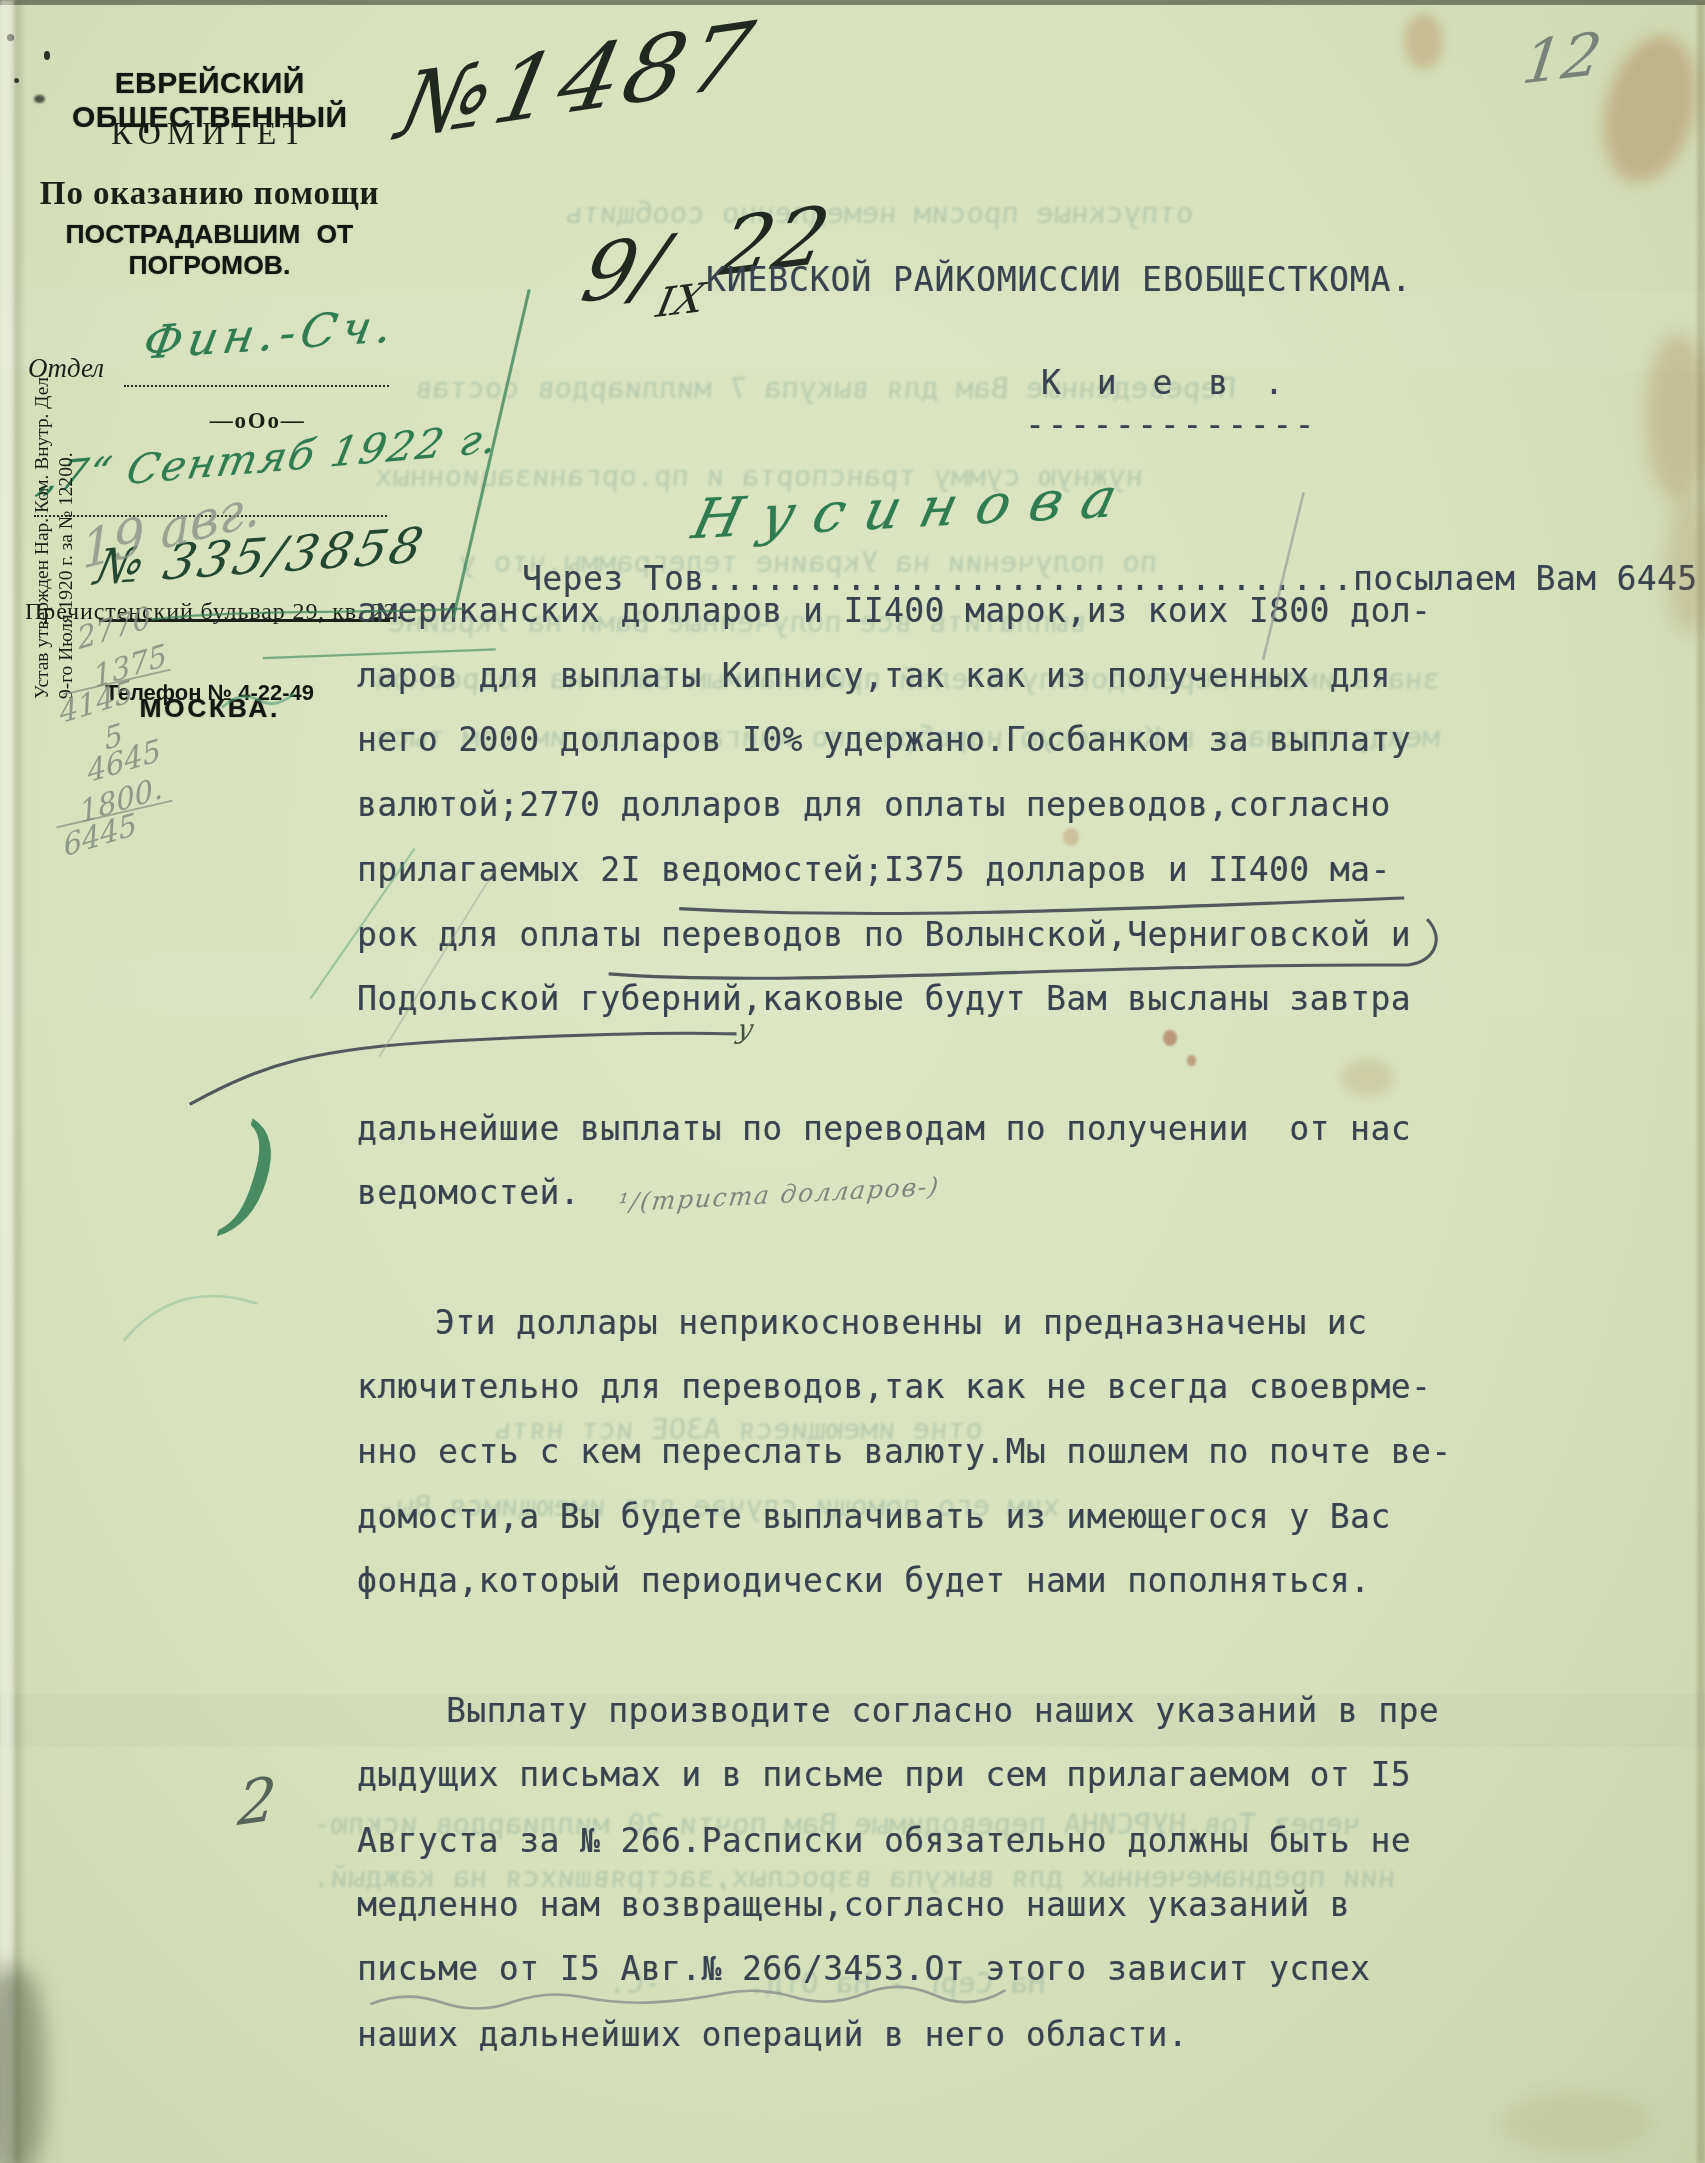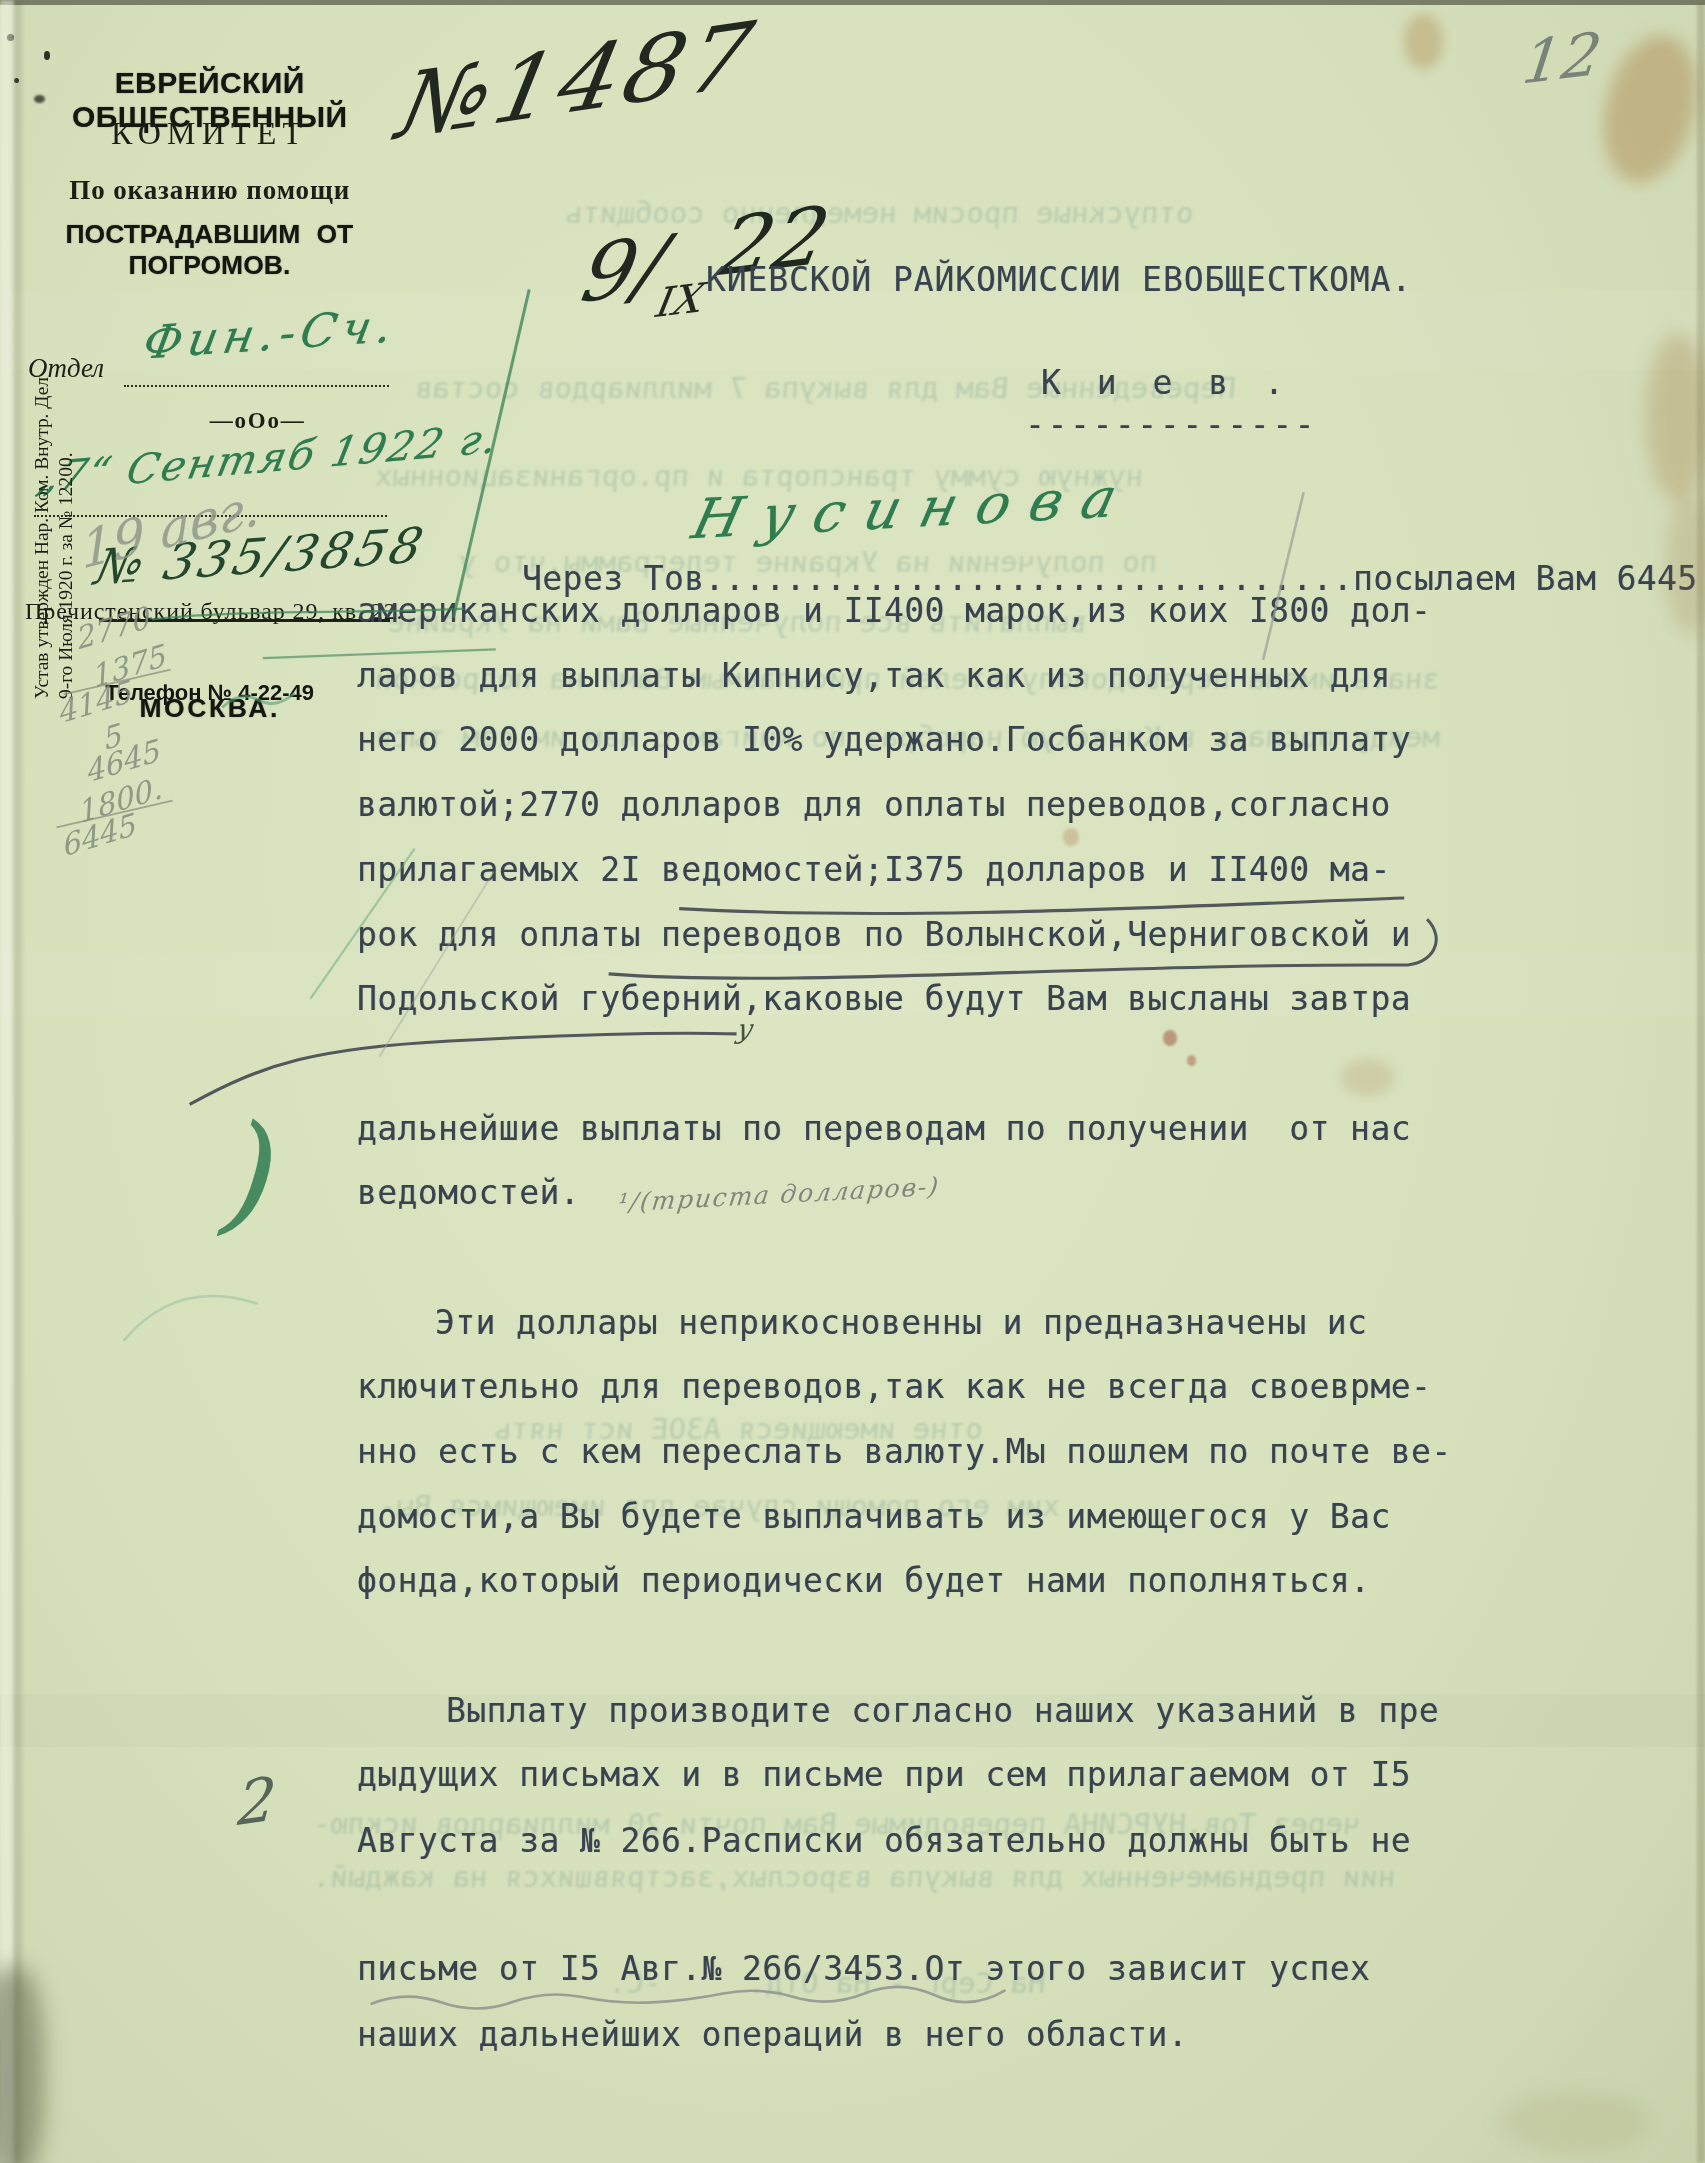--- a/index.html
+++ b/index.html
@@ -39,21 +39,21 @@
   <div class="bt" style="left:375px;top:662px;">знать имена переводополучателей присылаемым Вами на подробной</div>
   <div class="bt" style="left:375px;top:720px;">между послать в Киевскую наробраз по книгам с нам им сам тыся</div>
   <div class="bt" style="left:494px;top:1412px;">отне имеющиеся АЗОЕ ист нять</div>
   <div class="bt" style="left:379px;top:1489px;">хим его помощи случае для имеющимся Вы-</div>
   <div class="bt" style="left:313px;top:1807px;">через Тов.НУРСИНА переводимые Вам почти 20 миллиардов исклю-</div>
   <div class="bt" style="left:313px;top:1860px;">нии преднамеченных для выкупа взрослых,застрявшихся на каждый.</div>
   <div class="bt" style="left:609px;top:1966px;">На Серг - На Отд.     -С.</div>
 
   <div class="abs lh-sans" style="left:13.2px;top:66px;width:393px;text-align:center;font-size:30px;letter-spacing:0.4px;text-shadow:0 0 1.3px rgba(0,0,0,.5);">ЕВРЕЙСКИЙ ОБЩЕСТВЕННЫЙ</div>
   <div class="abs lh-serif" style="left:13.2px;top:115px;width:393px;text-align:center;font-size:32px;letter-spacing:6.2px;">КОМИТЕТ</div>
-  <div class="abs lh-serif" style="left:13.2px;top:175px;width:393px;text-align:center;font-size:27px;font-weight:bold;letter-spacing:0.9px;">По оказанию помощи</div>
+  <div class="abs lh-serif" style="left:13.2px;top:175px;width:393px;text-align:center;font-size:33px;font-weight:bold;letter-spacing:0.9px;">По оказанию помощи</div>
   <div class="abs lh-sans" style="left:4.4px;top:219px;width:410px;text-align:center;font-size:26.5px;word-spacing:8.8px;text-shadow:0 0 1.3px rgba(0,0,0,.5);">ПОСТРАДАВШИМ ОТ ПОГРОМОВ.</div>
 
   <div class="abs lh-serif" style="left:28px;top:353px;font-size:27px;font-style:italic;">Отдел</div>
   <div class="abs" style="left:124px;top:353px;width:265px;height:32px;border-bottom:2.6px dotted #2a2e22;"></div>
   <div class="abs hw hw-green" style="left:146px;top:307px;font-size:46px;letter-spacing:5.3px;transform:skewX(-14deg) rotate(-4deg);">Фин.-Сч.</div>
 
   <div class="abs lh-serif" style="left:13.2px;top:408px;width:393px;text-align:center;font-size:23px;font-weight:bold;letter-spacing:1.8px;padding-left:48px;">—оОо—</div>
 
   <div class="abs" style="left:34px;top:483px;width:353px;height:32px;border-bottom:2.6px dotted #2a2e22;"></div>
   <div class="abs hw hw-green" style="left:42px;top:434px;font-size:41px;letter-spacing:1.8px;transform:skewX(-16deg) rotate(-5deg);">„7“ Сентяб 1922 г.</div>
@@ -100,20 +100,21 @@
 
   <div class="tw" style="left:435px;top:1306px;text-align:center;">Эти доллары неприкосновенны и предназначены ис</div>
   <div class="tw" style="left:357px;top:1370px;">ключительно для переводов,так как не всегда своеврме-</div>
   <div class="tw" style="left:357px;top:1435px;">нно есть с кем переслать валюту.Мы пошлем по почте ве-</div>
   <div class="tw" style="left:357px;top:1500px;">домости,а Вы будете выплачивать из имеющегося у Вас</div>
   <div class="tw" style="left:357px;top:1564px;">фонда,который периодически будет нами пополняться.</div>
 
   <div class="tw" style="left:446px;top:1694px;">Выплату производите согласно наших указаний в пре</div>
   <div class="tw" style="left:357px;top:1758px;">дыдущих письмах и в письме при сем прилагаемом от I5</div>
   <div class="tw" style="left:357px;top:1824px;">Августа за № 266.Расписки обязательно должны быть не</div>
+  <div class="tw" style="left:357px;top:1888px;">медленно нам возвращены,согласно наших указаний в</div>
   <div class="tw" style="left:357px;top:1952px;">письме от I5 Авг.№ 266/3453.От этого зависит успех</div>
   <div class="tw" style="left:357px;top:2018px;">наших дальнейших операций в него области.</div>
 
   <div class="abs hw pencil" style="left:79px;top:499px;font-size:51px;transform:rotate(-14deg) skewX(-12deg);color:rgba(139,148,134,.8);">19 авг.</div>
 
   <div class="abs hw pencil" style="left:76px;top:610px;font-size:30px;transform:rotate(-17deg) skewX(-10deg);color:rgba(130,140,126,.85);">2770</div>
   <div class="abs hw pencil" style="left:92px;top:648px;font-size:30px;transform:rotate(-17deg) skewX(-10deg);color:rgba(130,140,126,.85);">1375</div>
   <div class="abs" style="left:62px;top:681px;width:110px;height:1.8px;background:rgba(130,140,126,.7);transform:rotate(-13deg);"></div>
   <div class="abs hw pencil" style="left:58px;top:684px;font-size:30px;transform:rotate(-17deg) skewX(-10deg);color:rgba(130,140,126,.85);">4145</div>
   <div class="abs hw pencil" style="left:104px;top:719px;font-size:30px;transform:rotate(-17deg) skewX(-10deg);color:rgba(130,140,126,.85);">5</div>

